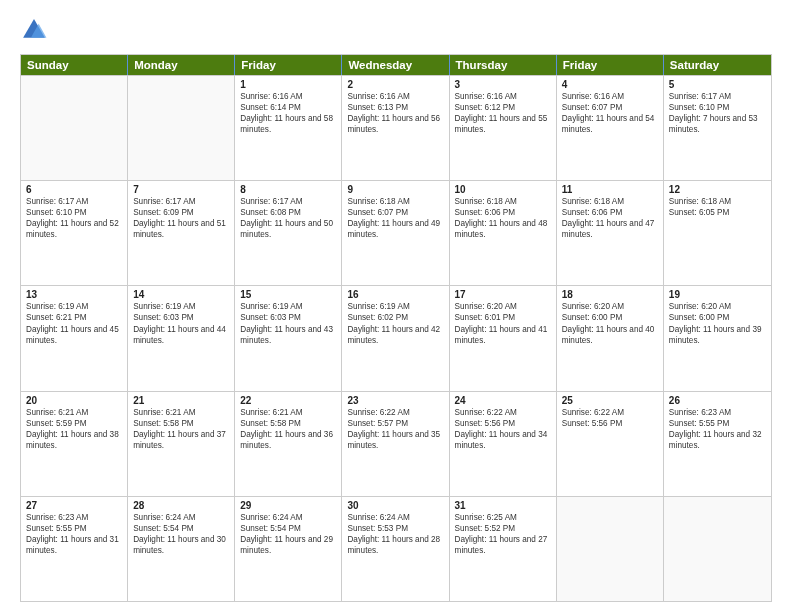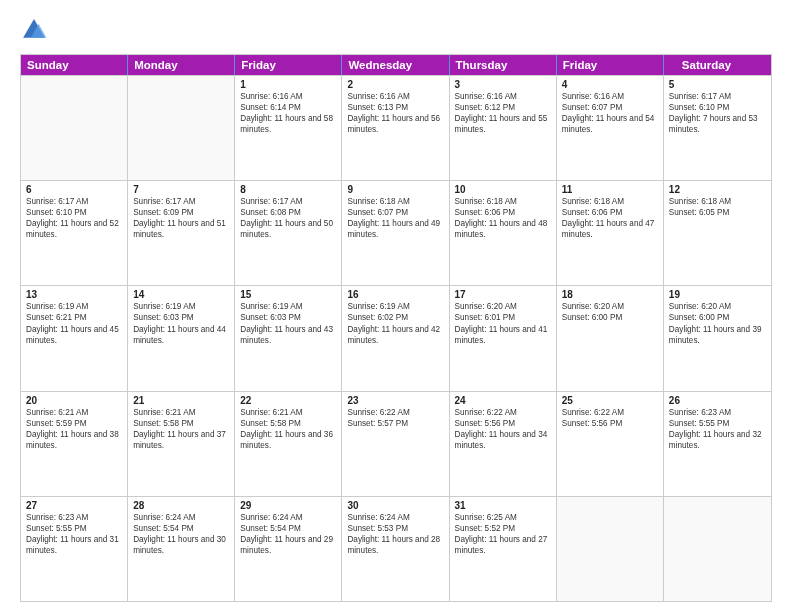--- a/index.html
+++ b/index.html
@@ -57,31 +57,31 @@
     }
     .calendar {
       flex: 1;
       display: flex;
       flex-direction: column;
       border: 1px solid #ccc;
     }
     .cal-header-row {
       display: grid;
       grid-template-columns: repeat(7, 1fr);
-      background: #a21caf;
+      background: #4d7c0f;
     }
     .cal-header-cell {
       color: #fff;
       font-size: 11.5px;
       font-weight: bold;
       padding: 4px 6px;
       border-right: 1px solid #5a90d9;
       text-align: left;
     }
-    .cal-header-cell:last-child { border-right: none; margin-left: 12px; }
+    .cal-header-cell:last-child { border-right: none; }
     .cal-body {
       display: flex;
       flex-direction: column;
       flex: 1;
     }
     .cal-row {
       display: grid;
       grid-template-columns: repeat(7, 1fr);
       flex: 1;
       border-top: 1px solid #ccc;
@@ -247,20 +247,21 @@
           <div class="cal-cell">
             <div class="day-num">17</div>
             <div class="cell-line">Sunrise: 6:20 AM</div>
             <div class="cell-line">Sunset: 6:01 PM</div>
             <div class="cell-line">Daylight: 11 hours and 41 minutes.</div>
           </div>
           <div class="cal-cell">
             <div class="day-num">18</div>
             <div class="cell-line">Sunrise: 6:20 AM</div>
             <div class="cell-line">Sunset: 6:00 PM</div>
+            <div class="cell-line">Daylight: 11 hours and 40 minutes.</div>
           </div>
           <div class="cal-cell">
             <div class="day-num">19</div>
             <div class="cell-line">Sunrise: 6:20 AM</div>
             <div class="cell-line">Sunset: 6:00 PM</div>
             <div class="cell-line">Daylight: 11 hours and 39 minutes.</div>
           </div>
         </div>
         <div class="cal-row">
           <div class="cal-cell">
@@ -278,20 +279,21 @@
           <div class="cal-cell">
             <div class="day-num">22</div>
             <div class="cell-line">Sunrise: 6:21 AM</div>
             <div class="cell-line">Sunset: 5:58 PM</div>
             <div class="cell-line">Daylight: 11 hours and 36 minutes.</div>
           </div>
           <div class="cal-cell">
             <div class="day-num">23</div>
             <div class="cell-line">Sunrise: 6:22 AM</div>
             <div class="cell-line">Sunset: 5:57 PM</div>
+            <div class="cell-line">Daylight: 11 hours and 35 minutes.</div>
           </div>
           <div class="cal-cell">
             <div class="day-num">24</div>
             <div class="cell-line">Sunrise: 6:22 AM</div>
             <div class="cell-line">Sunset: 5:56 PM</div>
             <div class="cell-line">Daylight: 11 hours and 34 minutes.</div>
           </div>
           <div class="cal-cell">
             <div class="day-num">25</div>
             <div class="cell-line">Sunrise: 6:22 AM</div>

